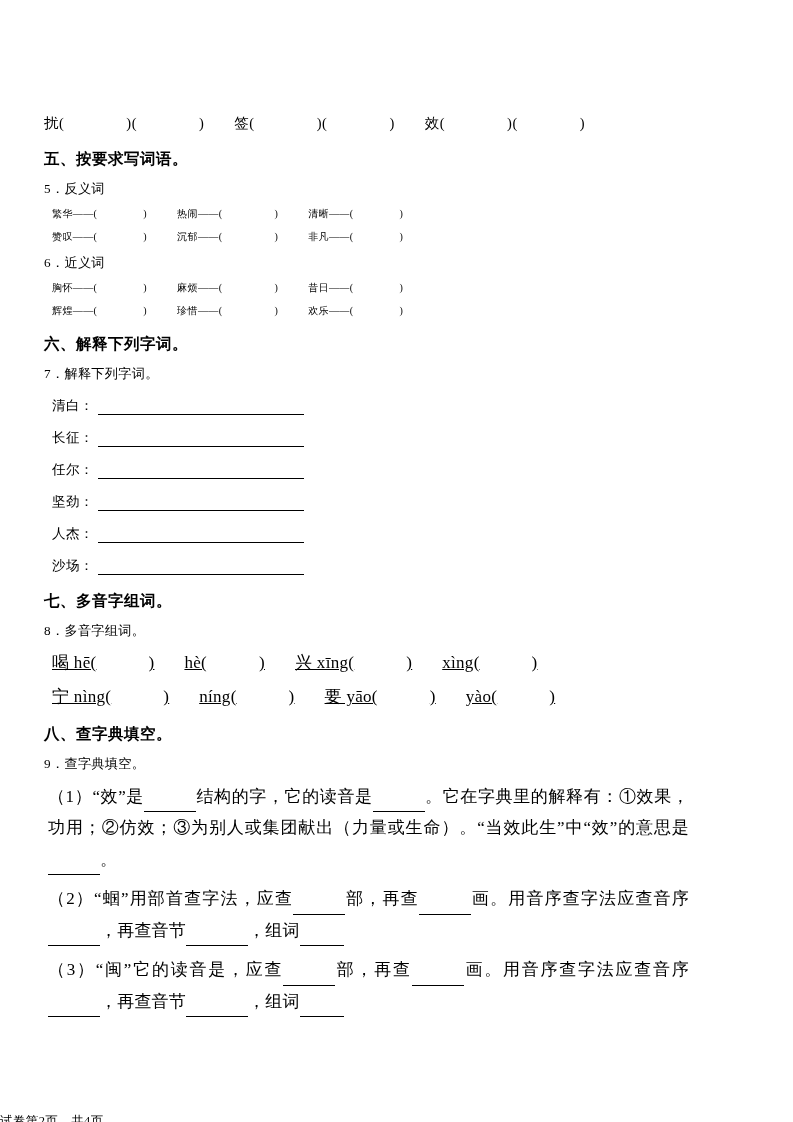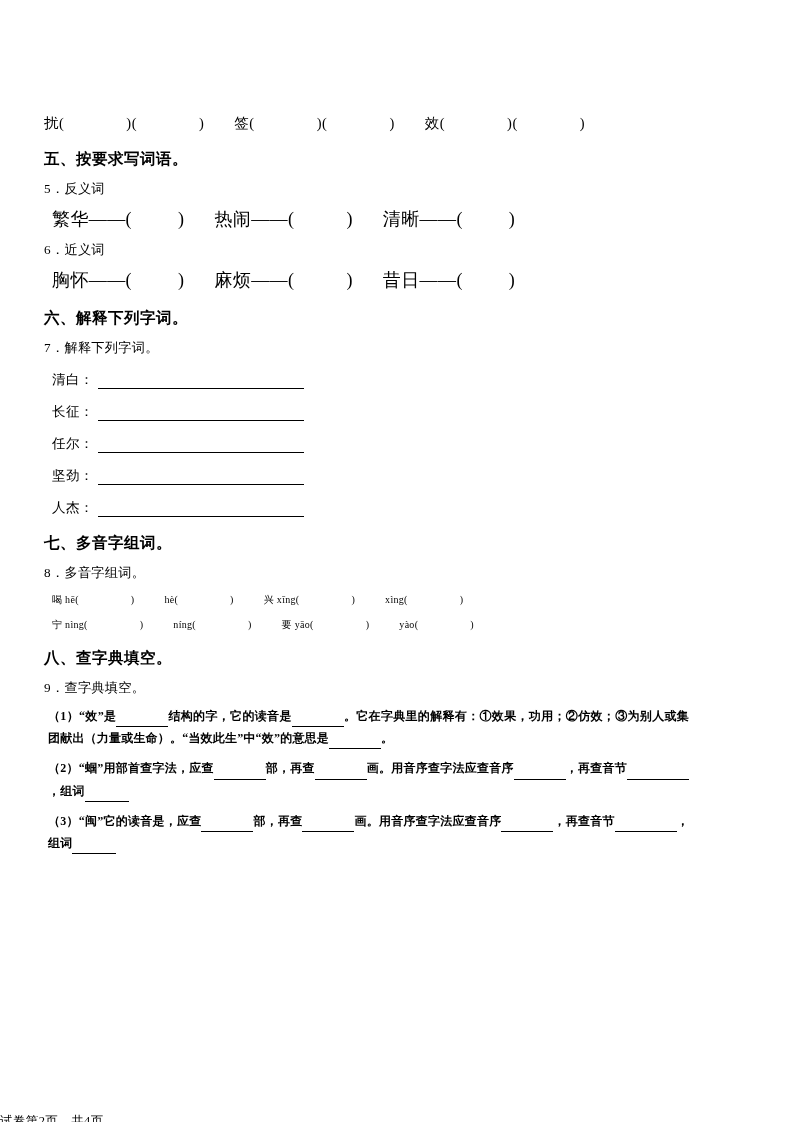--- a/index.html
+++ b/index.html
@@ -35,21 +35,21 @@
     margin: 16px 0 10px 0;
     letter-spacing: 0.5px;
     font-family: Liberation Serif, serif;
   }
   .sub-item {
     font-size: 13.2px;
     margin: 10px 0 6px 0;
     letter-spacing: 0.3px;
   }
   .word-row {
-    font-size: 18px;
+    font-size: 10px;
     margin: 9px 0 9px 8px;
     letter-spacing: 0.4px;
     white-space: nowrap;
   }
   .pgap1 { display: inline-block; width: 46px; }
   .pgap2 { display: inline-block; width: 52px; }
   .sep { display: inline-block; width: 30px; }
   .explain-row {
     font-size: 13.5px;
     margin: 14px 0 14px 8px;
@@ -57,32 +57,32 @@
   }
   .ul-line {
     display: inline-block;
     border-bottom: 1px solid #000;
     height: 13px;
     vertical-align: bottom;
     margin-left: 4px;
   }
   .w200 { width: 206px; }
   .poly-row {
-    font-size: 10px;
+    font-size: 17px;
     margin: 11px 0 11px 8px;
     letter-spacing: 0.3px;
     white-space: nowrap;
+    text-decoration: underline;
   }
   .dict-q {
-    font-size: 12px;
+    font-size: 17px;
     line-height: 1.85;
     margin: 8px 0 8px 4px;
     text-align: justify;
     letter-spacing: 0.2px;
-    font-weight: bold;
   }
   .fill {
     display: inline-block;
     border-bottom: 1px solid #000;
     vertical-align: bottom;
     height: 13px;
   }
   .f40 { width: 44px; }
   .f50 { width: 52px; }
   .f60 { width: 62px; }
@@ -107,29 +107,35 @@
   <div class="sec-head">五、按要求写词语。</div>
 
   <div class="sub-item">
     <span>5．</span><span>反义词</span>
   </div>
 
   <div class="word-row">
     <span>繁华——(</span><span class="pgap1"></span><span>)</span><span class="sep"></span><span>热闹——(</span><span class="pgap2"></span><span>)</span><span class="sep"></span><span>清晰——(</span><span class="pgap1"></span><span>)</span>
   </div>
 
+  <div class="word-row">
+    <span>赞叹——(</span><span class="pgap1"></span><span>)</span><span class="sep"></span><span>沉郁——(</span><span class="pgap2"></span><span>)</span><span class="sep"></span><span>非凡——(</span><span class="pgap1"></span><span>)</span>
+  </div>
 
   <div class="sub-item">
     <span>6．</span><span>近义词</span>
   </div>
 
   <div class="word-row">
     <span>胸怀——(</span><span class="pgap1"></span><span>)</span><span class="sep"></span><span>麻烦——(</span><span class="pgap2"></span><span>)</span><span class="sep"></span><span>昔日——(</span><span class="pgap1"></span><span>)</span>
   </div>
 
+  <div class="word-row">
+    <span>辉煌——(</span><span class="pgap1"></span><span>)</span><span class="sep"></span><span>珍惜——(</span><span class="pgap2"></span><span>)</span><span class="sep"></span><span>欢乐——(</span><span class="pgap1"></span><span>)</span>
+  </div>
 
   <div class="sec-head">六、解释下列字词。</div>
 
   <div class="sub-item">
     <span>7．</span><span>解释下列字词。</span>
   </div>
 
   <div class="explain-row">
     <span>清白：</span><span class="ul-line w200"></span>
   </div>
@@ -137,20 +143,23 @@
     <span>长征：</span><span class="ul-line w200"></span>
   </div>
   <div class="explain-row">
     <span>任尔：</span><span class="ul-line w200"></span>
   </div>
   <div class="explain-row">
     <span>坚劲：</span><span class="ul-line w200"></span>
   </div>
   <div class="explain-row">
     <span>人杰：</span><span class="ul-line w200"></span>
+  </div>
+  <div class="explain-row">
+    <span>沙场：</span><span class="ul-line w200"></span>
   </div>
 
   <div class="sec-head">七、多音字组词。</div>
 
   <div class="sub-item">
     <span>8．</span><span>多音字组词。</span>
   </div>
 
   <div class="poly-row">
     <span>喝 hē(</span><span class="pgap2"></span><span>)</span><span class="sep"></span><span>hè(</span><span class="pgap2"></span><span>)</span><span class="sep"></span><span>兴 xīng(</span><span class="pgap2"></span><span>)</span><span class="sep"></span><span>xìng(</span><span class="pgap2"></span><span>)</span>

